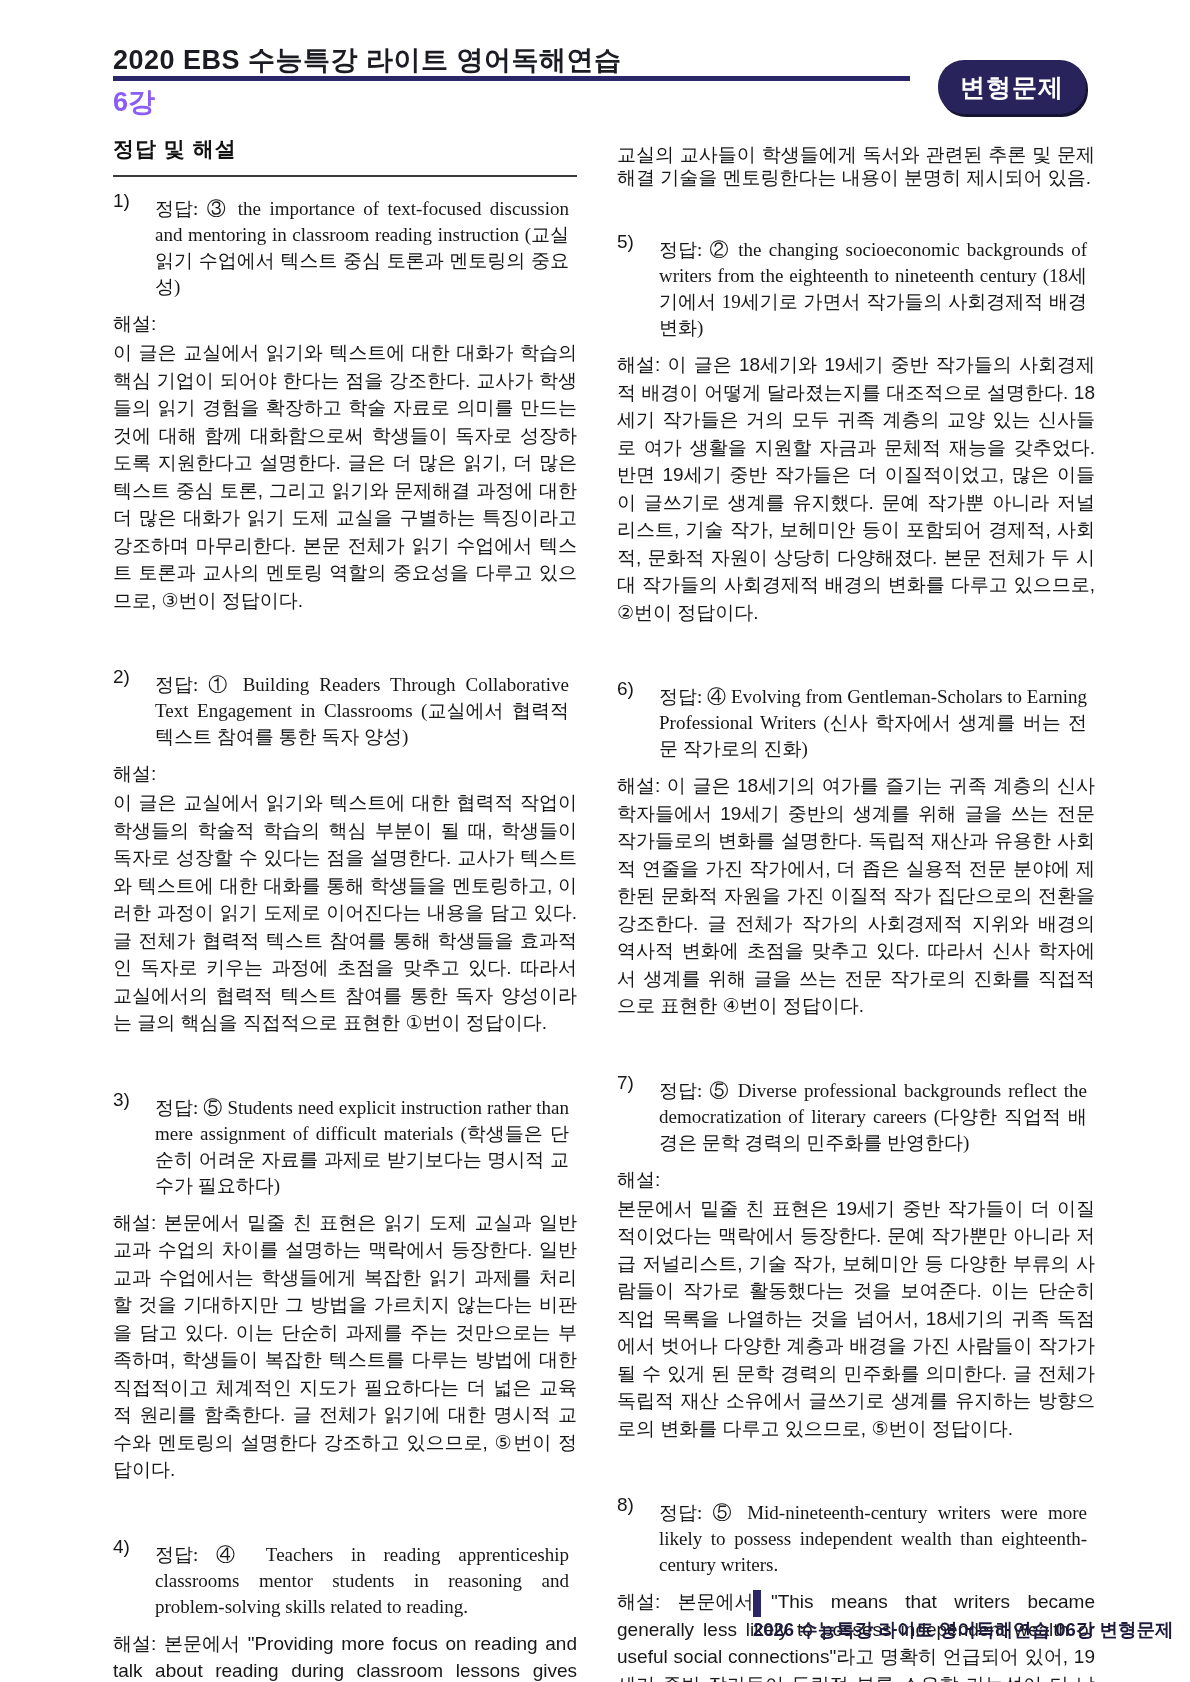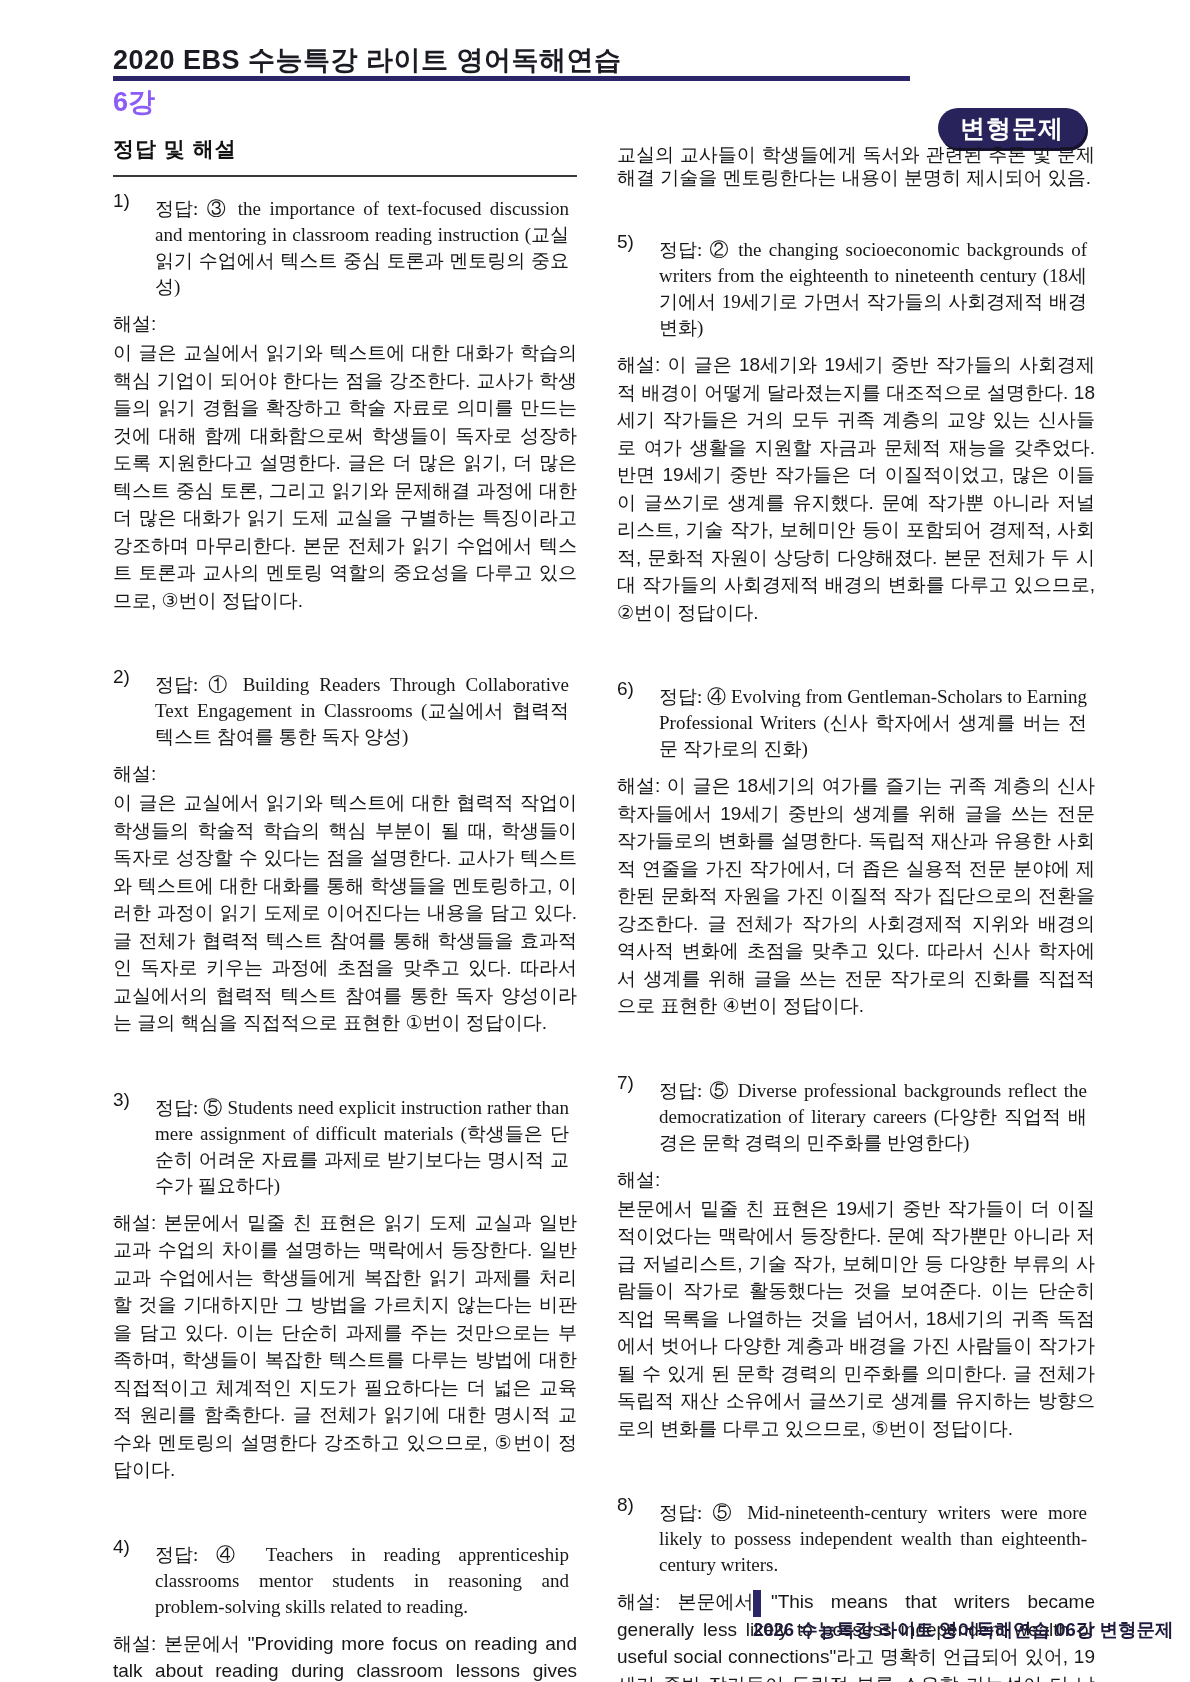--- a/index.html
+++ b/index.html
@@ -42,28 +42,27 @@
     top: 84px;
     font-size: 27px;
     font-weight: 900;
     color: #8b5cf6;
   }
   .badge {
     position: absolute;
     left: 938px;
     top: 60px;
     width: 148px;
-    height: 40px;
+    height: 54px;
     background: #29235c;
     border-radius: 26px;
     box-shadow: 2px 3px 0 #161232;
     display: flex;
     align-items: center;
     justify-content: center;
-    margin-top: 48px;
   }
   .badge-label {
     color: #ffffff;
     font-size: 25px;
     font-weight: 800;
     letter-spacing: 1px;
   }
 
   
   .section-title {

